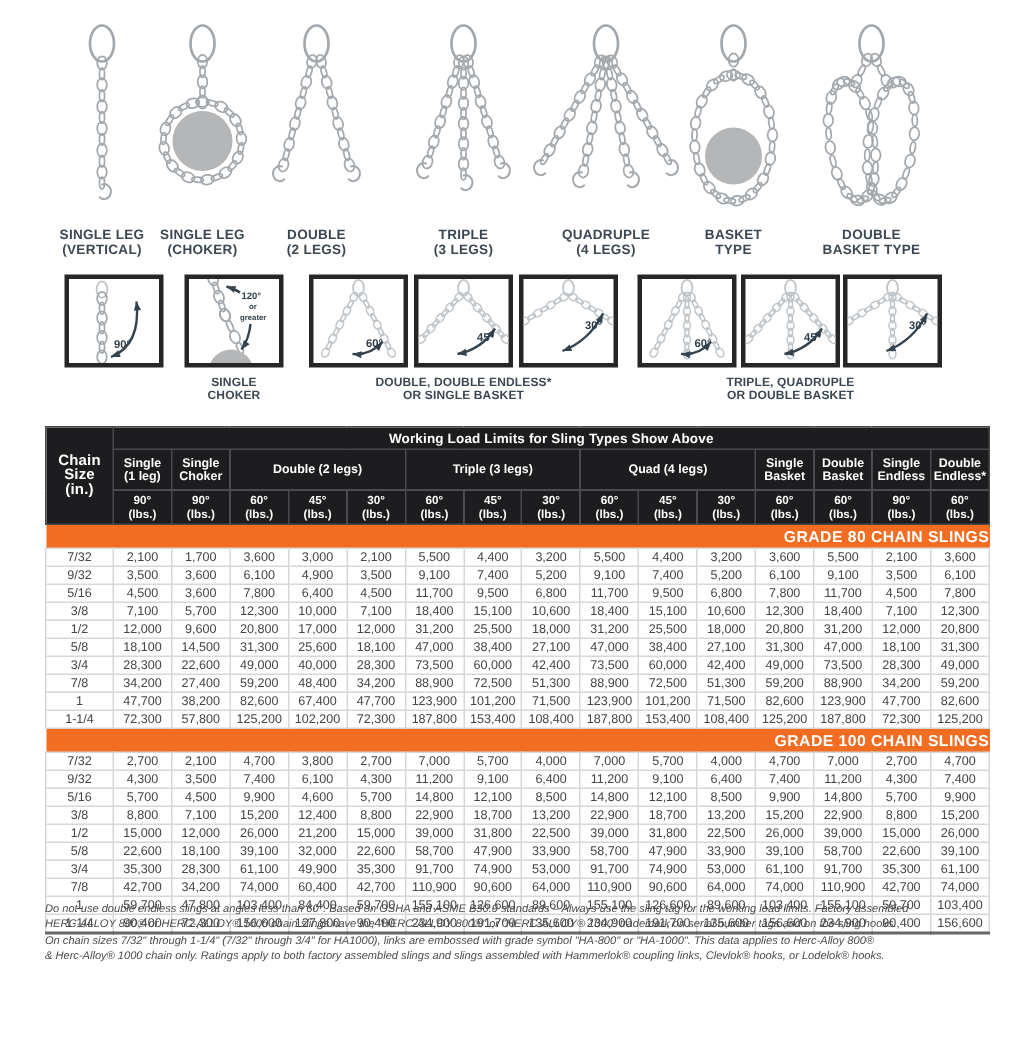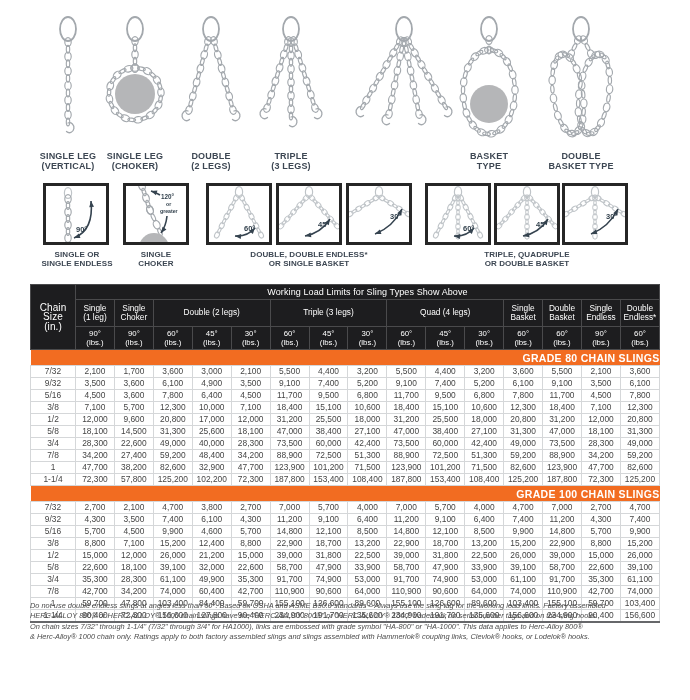--- a/index.html
+++ b/index.html
@@ -36,21 +36,21 @@
     line-height:9px;text-align:center;white-space:pre-line;letter-spacing:.1px;
   }
   
   table.wlt{
     position:absolute;left:30px;top:284px;width:630px;
     border-collapse:collapse;table-layout:fixed;
     border-bottom:2px solid #66676a;
   }
   table.wlt col.size{width:45px;}
   table.wlt thead th{
-    background:var(--hdr);color:#fff;font-weight:normal;border:1px solid #4a4a4c;
+    background:var(--hdr);color:#fff;font-weight:bold;border:1px solid #4a4a4c;
     padding:0;vertical-align:middle;
   }
   .title-row th{font-size:9px;height:14px;letter-spacing:.1px;}
   .group-row th{font-size:8.3px;height:26px;white-space:pre-line;line-height:9.5px;}
   .deg-row th{font-size:7.8px;height:22px;white-space:pre-line;line-height:9px;}
   th.size-h{font-size:10px;white-space:pre-line;line-height:9.5px;}
   tr.section-row td{
     background:var(--orange);color:#fff;font-weight:bold;font-size:10.5px;
     text-align:right;height:15px;padding:0 0 0 7px;letter-spacing:.3px;border:none;
   }
@@ -152,21 +152,21 @@
         <ellipse cx="56.3" cy="79.3" rx="1.7" ry="3.9" fill="none" stroke="#a3a8ad" stroke-width="1.15" transform="rotate(-15.3955492539951 56.3 79.3)"></ellipse>
         <ellipse cx="58.2" cy="86.2" rx="3.2" ry="4.4" fill="none" stroke="#a3a8ad" stroke-width="1.15" transform="rotate(-15.3955492539951 58.2 86.2)"></ellipse>
         <ellipse cx="60.1" cy="93.1" rx="1.7" ry="3.9" fill="none" stroke="#a3a8ad" stroke-width="1.15" transform="rotate(-15.3955492539951 60.1 93.1)"></ellipse>
         <ellipse cx="62" cy="100" rx="3.2" ry="4.4" fill="none" stroke="#a3a8ad" stroke-width="1.15" transform="rotate(-15.3955492539951 62 100)"></ellipse>
         <path d="M 17 101 a 4.5 5 0 1 0 1.5 8.5" fill="none" stroke="#a3a8ad" stroke-width="1.3" stroke-linecap="round"></path>
         <path d="M 63 101 a 4.5 5 0 1 1 -1.5 8.5" fill="none" stroke="#a3a8ad" stroke-width="1.3" stroke-linecap="round"></path>
       </svg>
     <div class="fig-label">DOUBLE
 (2 LEGS)</div>
   </div>
-  <div class="figure" style="left:249px;width:84px">
+  <div class="figure" style="left:267px;width:84px">
     <svg width="84" height="138" viewBox="0 0 84 138">
         <ellipse cx="42" cy="19" rx="8" ry="12" fill="none" stroke="#a3a8ad" stroke-width="1.8"></ellipse>
         <ellipse cx="39" cy="31" rx="3.2" ry="4.4" fill="none" stroke="#a3a8ad" stroke-width="1.15" transform="rotate(17.402704131356288 39 31)"></ellipse>
         <ellipse cx="36.9" cy="37.7" rx="1.7" ry="3.9" fill="none" stroke="#a3a8ad" stroke-width="1.15" transform="rotate(17.402704131356288 36.9 37.7)"></ellipse>
         <ellipse cx="34.8" cy="44.4" rx="3.2" ry="4.4" fill="none" stroke="#a3a8ad" stroke-width="1.15" transform="rotate(17.402704131356288 34.8 44.4)"></ellipse>
         <ellipse cx="32.7" cy="51.099999999999994" rx="1.7" ry="3.9" fill="none" stroke="#a3a8ad" stroke-width="1.15" transform="rotate(17.402704131356288 32.7 51.099999999999994)"></ellipse>
         <ellipse cx="30.6" cy="57.8" rx="3.2" ry="4.4" fill="none" stroke="#a3a8ad" stroke-width="1.15" transform="rotate(17.402704131356288 30.6 57.8)"></ellipse>
         <ellipse cx="28.5" cy="64.5" rx="1.7" ry="3.9" fill="none" stroke="#a3a8ad" stroke-width="1.15" transform="rotate(17.402704131356288 28.5 64.5)"></ellipse>
         <ellipse cx="26.4" cy="71.19999999999999" rx="3.2" ry="4.4" fill="none" stroke="#a3a8ad" stroke-width="1.15" transform="rotate(17.402704131356288 26.4 71.19999999999999)"></ellipse>
         <ellipse cx="24.3" cy="77.9" rx="1.7" ry="3.9" fill="none" stroke="#a3a8ad" stroke-width="1.15" transform="rotate(17.402704131356288 24.3 77.9)"></ellipse>
@@ -250,20 +250,22 @@
         <ellipse cx="82.54545454545455" cy="72.36363636363636" rx="1.7" ry="3.9" fill="none" stroke="#a3a8ad" stroke-width="1.15" transform="rotate(-29.64986350757558 82.54545454545455 72.36363636363636)"></ellipse>
         <ellipse cx="85.9090909090909" cy="78.27272727272728" rx="3.2" ry="4.4" fill="none" stroke="#a3a8ad" stroke-width="1.15" transform="rotate(-29.64986350757558 85.9090909090909 78.27272727272728)"></ellipse>
         <ellipse cx="89.27272727272728" cy="84.18181818181819" rx="1.7" ry="3.9" fill="none" stroke="#a3a8ad" stroke-width="1.15" transform="rotate(-29.64986350757558 89.27272727272728 84.18181818181819)"></ellipse>
         <ellipse cx="92.63636363636363" cy="90.0909090909091" rx="3.2" ry="4.4" fill="none" stroke="#a3a8ad" stroke-width="1.15" transform="rotate(-29.64986350757558 92.63636363636363 90.0909090909091)"></ellipse>
         <ellipse cx="96" cy="96" rx="1.7" ry="3.9" fill="none" stroke="#a3a8ad" stroke-width="1.15" transform="rotate(-29.64986350757558 96 96)"></ellipse>
         <path d="M 13 97 a 4.5 5 0 1 0 1.5 8.5" fill="none" stroke="#a3a8ad" stroke-width="1.3" stroke-linecap="round"></path>
         <path d="M 39 105 a 4.5 5 0 1 0 1.5 8.5" fill="none" stroke="#a3a8ad" stroke-width="1.3" stroke-linecap="round"></path>
         <path d="M 71 105 a 4.5 5 0 1 1 -1.5 8.5" fill="none" stroke="#a3a8ad" stroke-width="1.3" stroke-linecap="round"></path>
         <path d="M 97 97 a 4.5 5 0 1 1 -1.5 8.5" fill="none" stroke="#a3a8ad" stroke-width="1.3" stroke-linecap="round"></path>
       </svg>
+    <div class="fig-label">QUADRUPLE
+(4 LEGS)</div>
   </div>
   <div class="figure" style="left:449px;width:80px">
     <svg width="80" height="138" viewBox="0 0 80 138">
         <ellipse cx="40" cy="19" rx="8" ry="12" fill="none" stroke="#a3a8ad" stroke-width="1.8"></ellipse>
         <ellipse cx="40" cy="30" rx="3.2" ry="4.4" fill="none" stroke="#a3a8ad" stroke-width="1.15" transform="rotate(0 40 30)"></ellipse>
         <ellipse cx="40" cy="40" rx="1.7" ry="3.9" fill="none" stroke="#a3a8ad" stroke-width="1.15" transform="rotate(0 40 40)"></ellipse>
         <circle cx="40" cy="94" r="19" fill="#b5b6b8"></circle>
         <ellipse cx="40" cy="40" rx="3.2" ry="4.4" fill="none" stroke="#a3a8ad" stroke-width="1.15" transform="rotate(-90 40 40)"></ellipse>
         <ellipse cx="44.92053235337067" cy="40.75899471496632" rx="1.7" ry="3.9" fill="none" stroke="#a3a8ad" stroke-width="1.15" transform="rotate(-72.70655238390361 44.92053235337067 40.75899471496632)"></ellipse>
         <ellipse cx="49.66322384716852" cy="43.008546813324955" rx="3.2" ry="4.4" fill="none" stroke="#a3a8ad" stroke-width="1.15" transform="rotate(-57.109152274386915 49.66322384716852 43.008546813324955)"></ellipse>
@@ -581,22 +583,20 @@
         <ellipse cx="50.33333333333333" cy="22.666666666666664" rx="2.3" ry="3.2" fill="none" stroke="#bfc4c8" stroke-width="1" transform="rotate(-58.392497753751094 50.33333333333333 22.666666666666664)"></ellipse>
         <ellipse cx="54.66666666666667" cy="25.333333333333336" rx="1.3" ry="2.9" fill="none" stroke="#bfc4c8" stroke-width="1" transform="rotate(-58.392497753751094 54.66666666666667 25.333333333333336)"></ellipse>
         <ellipse cx="59" cy="28" rx="2.3" ry="3.2" fill="none" stroke="#bfc4c8" stroke-width="1" transform="rotate(-58.392497753751094 59 28)"></ellipse>
         <path d="M 26 48 Q 44 41 53 23" fill="none" stroke="#35434f" stroke-width="1.6"></path>
         <polygon points="53,23 48.17009316860046,27.293250516799596 52.46334368540005,29.439875775199397" fill="#35434f"></polygon>
         <polygon points="26,48 32.461899056019654,48.062133644769425 30.7221570024759,43.5885112213712" fill="#35434f"></polygon>
         <text x="41" y="33" fill="#2f3e4a" font-size="7.5" font-weight="bold" font-family="&quot;Liberation Sans&quot;, sans-serif">30°</text>
       </svg>
     </div>
 
-  <div class="angle-caption" style="left:18px;width:118px">SINGLE OR
-SINGLE ENDLESS</div>
   <div class="angle-caption" style="left:116px;width:80px">SINGLE
 CHOKER</div>
   <div class="angle-caption" style="left:219px;width:180px">DOUBLE, DOUBLE ENDLESS*
 OR SINGLE BASKET</div>
   <div class="angle-caption" style="left:437px;width:180px">TRIPLE, QUADRUPLE
 OR DOUBLE BASKET</div>
 
   <table class="wlt">
     <colgroup id="wlt-cols">
         <col class="size">
@@ -818,21 +818,21 @@
           <td class="data">59,200</td>
           <td class="data">88,900</td>
           <td class="data">34,200</td>
           <td class="data">59,200</td>
         </tr>
         <tr>
           <td class="size-c">1</td>
           <td class="data">47,700</td>
           <td class="data">38,200</td>
           <td class="data">82,600</td>
-          <td class="data">32,900</td>
+          <td class="data">67,400</td>
           <td class="data">47,700</td>
           <td class="data">123,900</td>
           <td class="data">101,200</td>
           <td class="data">71,500</td>
           <td class="data">123,900</td>
           <td class="data">101,200</td>
           <td class="data">71,500</td>
           <td class="data">82,600</td>
           <td class="data">123,900</td>
           <td class="data">47,700</td>

